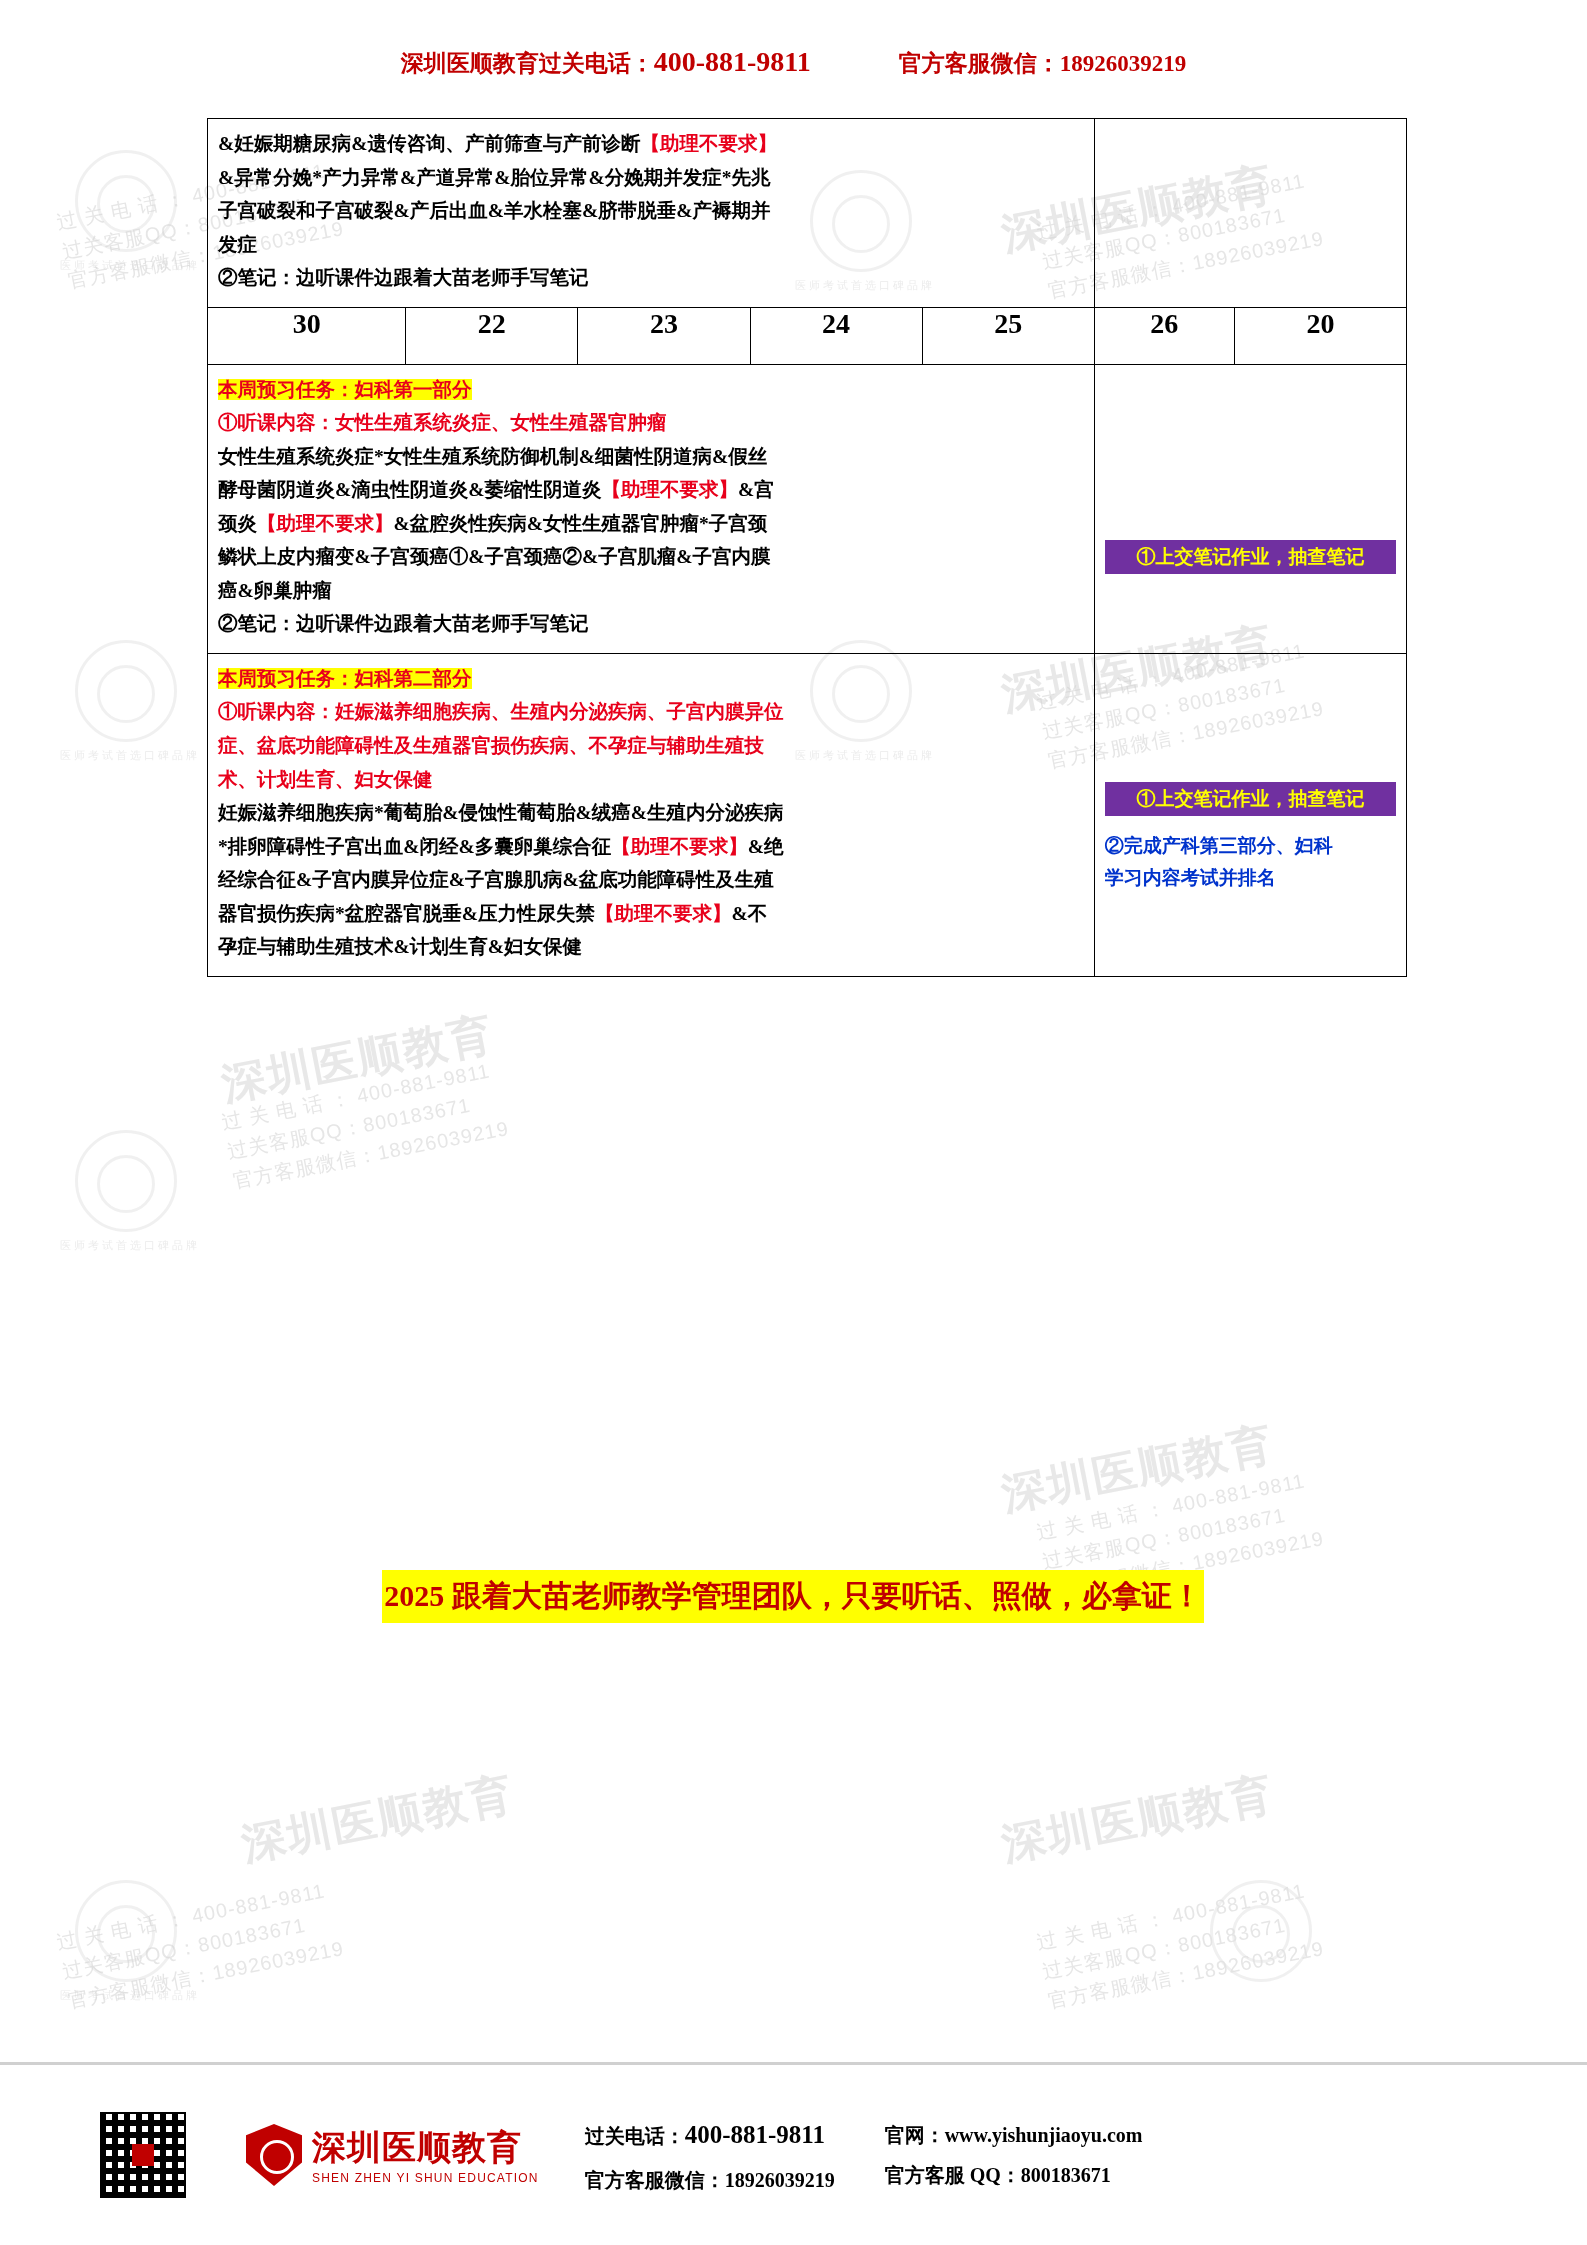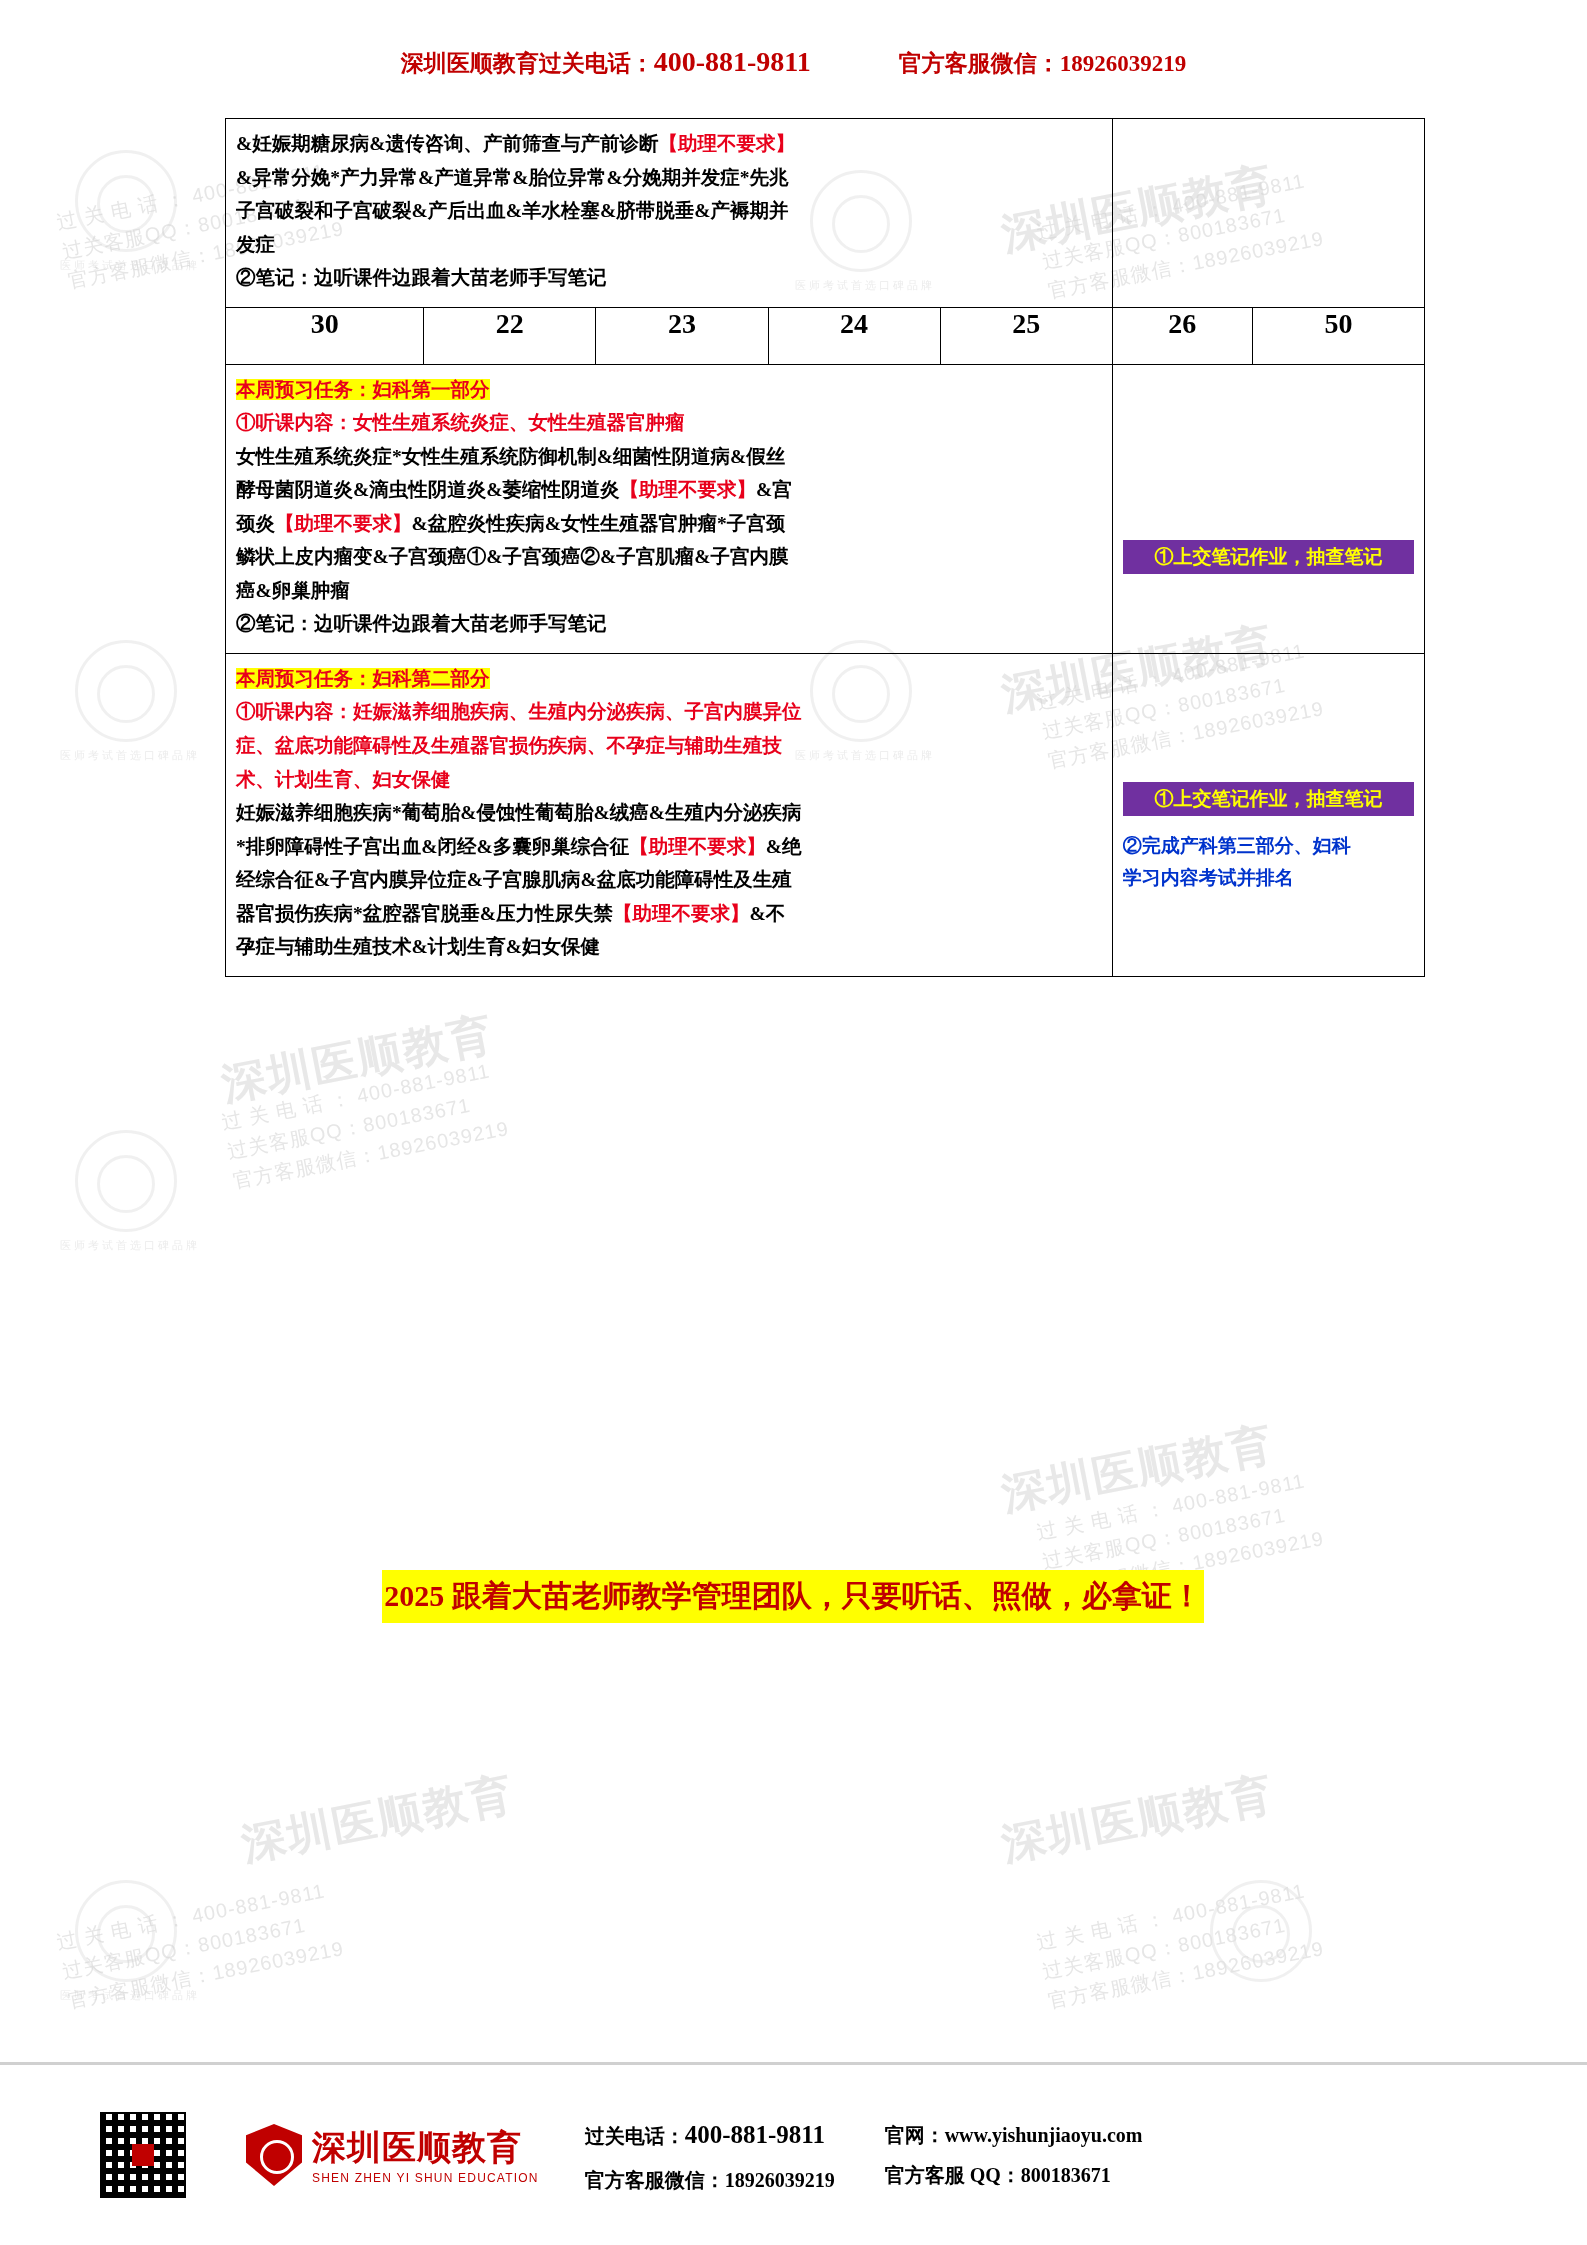--- a/index.html
+++ b/index.html
@@ -20,21 +20,21 @@
      border:3px solid #e2e2e2;}
   .wm-cap{font-size:11px;color:#dcdcdc;letter-spacing:3px;transform:rotate(0deg);}
 
   
   .topbar{position:absolute;top:46px;left:0;width:100%;text-align:center;z-index:3;}
   .topbar .t1{color:#c00000;font-weight:bold;font-size:23px;font-family:"Liberation Serif",serif;}
   .topbar .t1 .num{font-size:28px;}
   .topbar .t2{color:#c00000;font-weight:bold;font-size:23px;margin-left:84px;}
 
   
-  table.sched{position:absolute;left:225px;top:118px;width:1200px;border-collapse:collapse;z-index:2;}
+  table.sched{position:absolute;left:207px;top:118px;width:1200px;border-collapse:collapse;z-index:2;}
   table.sched td{border:1px solid #000;vertical-align:top;padding:0;}
   .daynum{height:56px;text-align:center;font-size:28px;font-weight:bold;font-family:"Liberation Serif",serif;}
   .daynum.small{font-size:23px;font-weight:bold;}
   .content{padding:8px 10px 12px 10px;font-size:19.5px;line-height:1.72;font-weight:bold;color:#000;}
   .content p{margin:0;}
   .hl-yellow{background:#ffff00;margin-top:40px;}
   .red{color:#e8001b;}
   .note-box{padding:10px;}
   .purple{background:#7030a0;color:#ffff00;font-weight:bold;font-size:19px;padding:4px 2px;text-align:center;}
   .blue-line{color:#0033cc;font-weight:bold;font-size:19px;line-height:1.7;}
@@ -160,21 +160,21 @@
     <td colspan="2"></td>
   </tr>
 
   <tr>
     <td class="daynum">30</td>
     <td class="daynum">22</td>
     <td class="daynum">23</td>
     <td class="daynum">24</td>
     <td class="daynum">25</td>
     <td class="daynum">26</td>
-    <td class="daynum">50</td>
+    <td class="daynum">20</td>
   </tr>
 
   <tr>
     <td colspan="5">
       <div class="content">
         <p><span class="hl-yellow red">本周预习任务：妇科第一部分</span></p>
         <p><span class="red">①听课内容：女性生殖系统炎症、女性生殖器官肿瘤</span></p>
         <p>女性生殖系统炎症*女性生殖系统防御机制&amp;细菌性阴道病&amp;假丝</p>
         <p><span>酵母菌阴道炎&amp;滴虫性阴道炎&amp;萎缩性阴道炎</span><span class="red">【助理不要求】</span><span>&amp;宫</span></p>
         <p><span>颈炎</span><span class="red">【助理不要求】</span><span>&amp;盆腔炎性疾病&amp;女性生殖器官肿瘤*子宫颈</span></p>

